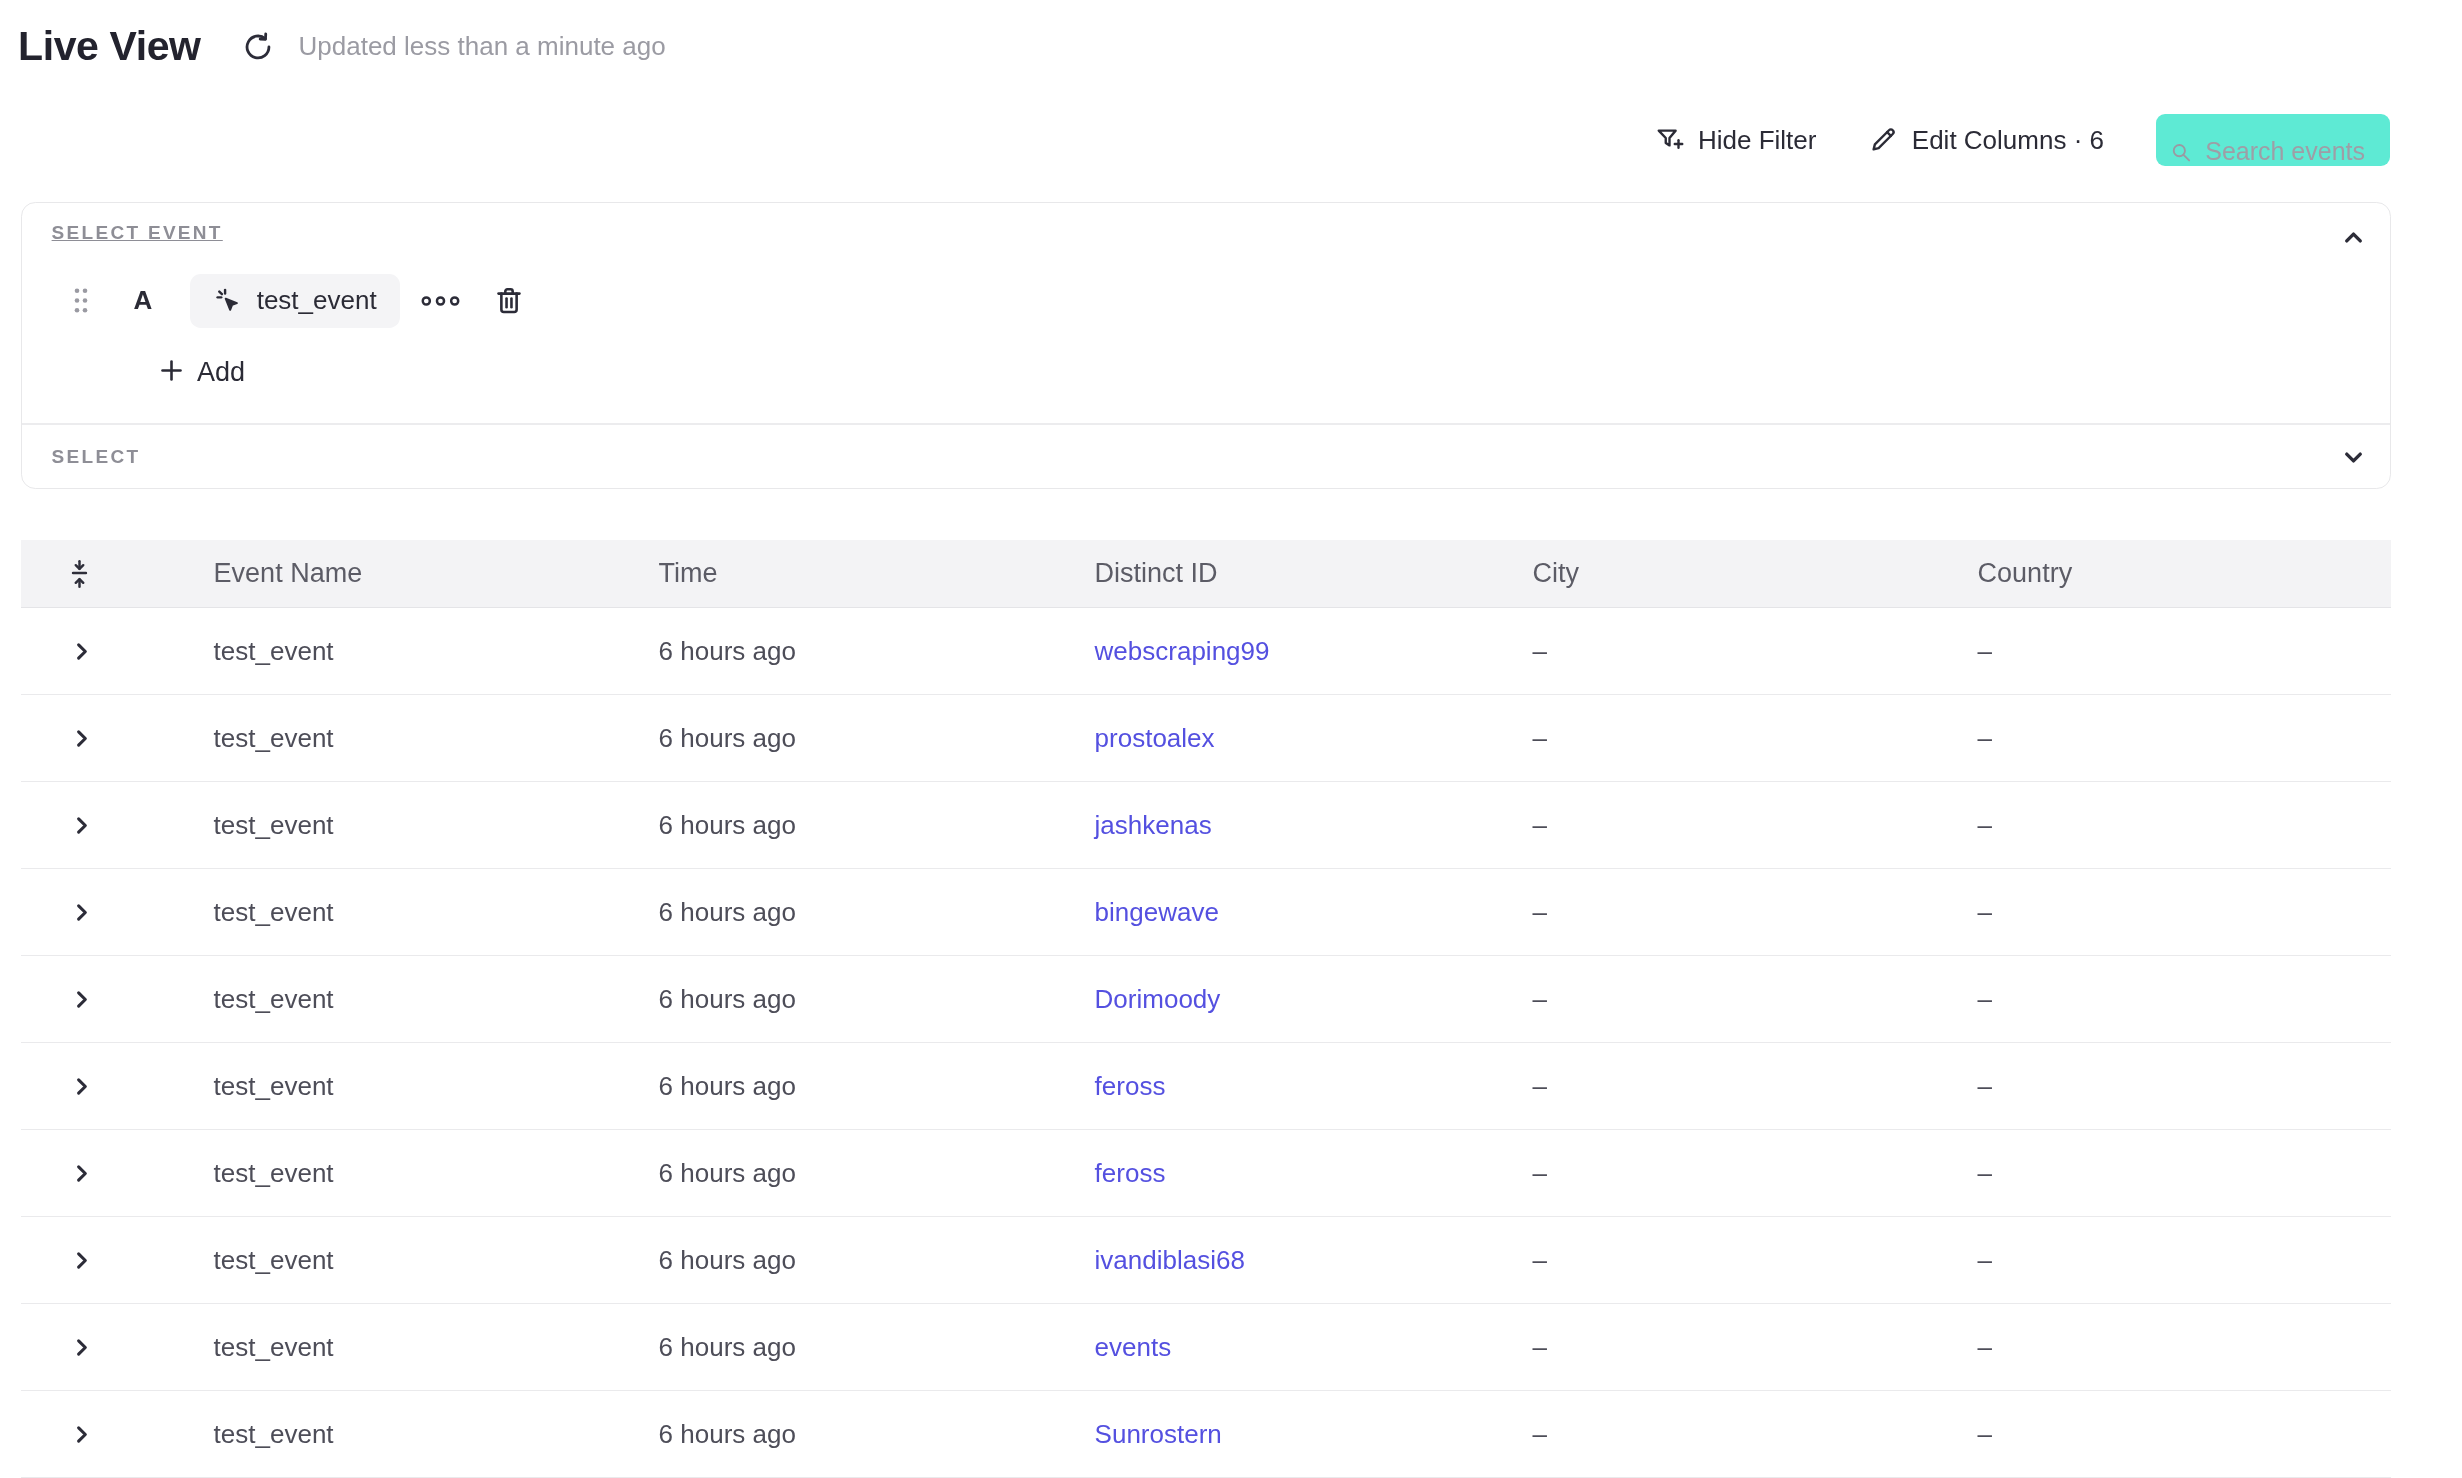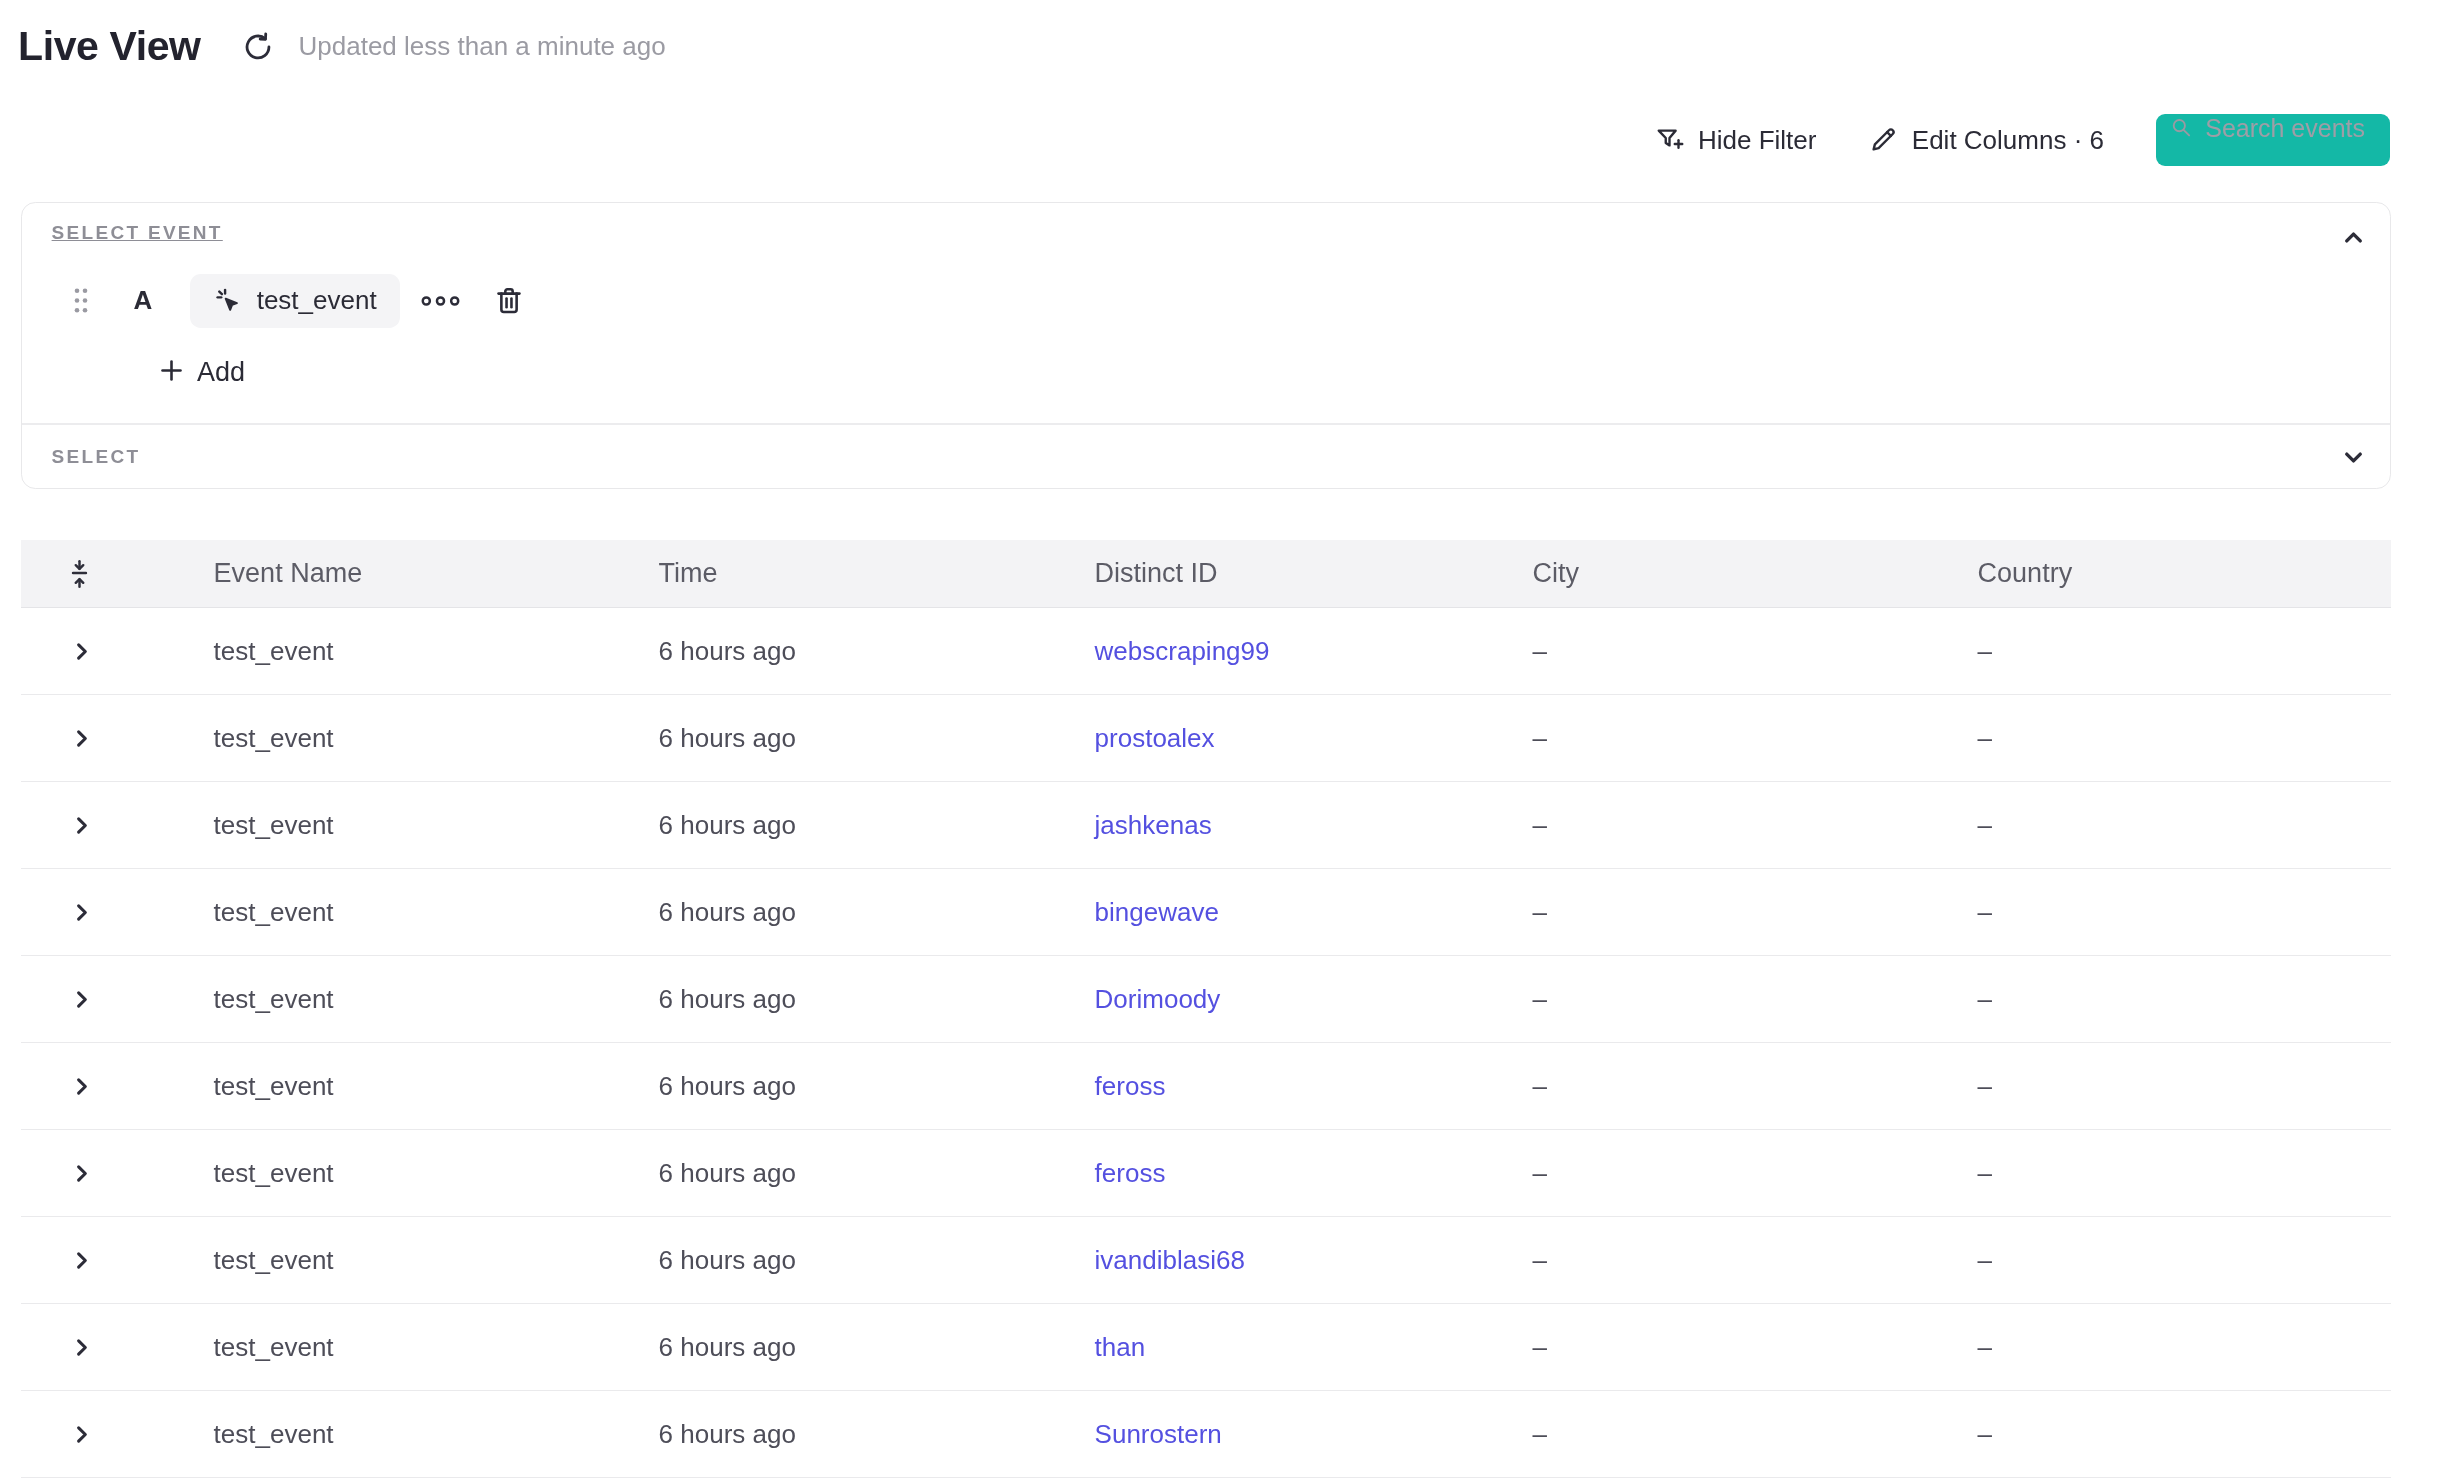--- a/index.html
+++ b/index.html
@@ -13,21 +13,21 @@
   .page-title { font-size:41px; font-weight:700; color:#23232e; letter-spacing:-0.4px; }
   .refresh-btn { margin-left:39px; width:36px; height:36px; border:none; background:transparent;
                  color:#2c2c38; cursor:pointer; display:flex; align-items:center; justify-content:center; }
   .updated-text { margin-left:23px; font-size:26px; color:#9b9ba3; }
 
   
   .toolbar { position:absolute; top:113px; right:72px; height:54px; display:flex; align-items:center; gap:52px; }
   .tool-btn { display:flex; align-items:center; gap:13.4px; border:none; background:transparent;
               font-family:inherit; font-size:26px; font-weight:500; color:#2b2b36; cursor:pointer; }
   .tool-btn svg { flex:0 0 auto; }
-  .search-box { display:flex; align-items:flex-start; width:234px; height:52px; background:#14b8a6;
+  .search-box { display:flex; align-items:flex-end; width:234px; height:52px; background:#5eead4;
                 border-radius:9px; padding:0 14.3px; }
   .search-box input { border:none; outline:none; background:transparent; width:100%;
                       font-family:inherit; font-size:25px; color:#4d4d58; margin-left:12.5px; }
   .search-box input::placeholder { color:#9e9ea6; }
 
   
   .card { position:absolute; left:20.6px; top:202px; width:2370px; height:287px;
           border:1.8px solid #e8e8ea; border-radius:14.3px; background:#fff; }
   .section-label { font-size:19px; font-weight:700; letter-spacing:2.3px; color:#8e8e96; }
   .select-label { position:absolute; left:30px; top:19px;text-decoration:underline; }
@@ -403,21 +403,21 @@
         <svg viewBox="0 0 24 24">
           <path d="M3.5 12.5 C6.5 9.5, 8.5 13.5, 12 10.5 S 17.5 12.5, 21 9.5" fill="none" stroke="#ffffff" stroke-width="2" stroke-linecap="round" opacity="0.95"></path>
           <circle cx="7.3" cy="8.7" r="1.35" fill="#2E2E3D"></circle>
           <circle cx="16.6" cy="9.6" r="1.35" fill="#2E2E3D"></circle>
           <path d="M9.3 15.2 Q11.8 17.8, 14.4 15.4" fill="none" stroke="#2E2E3D" stroke-width="1.8" stroke-linecap="round"></path>
         </svg>
       </span>
     </div>
     <div class="cell">test_event</div>
     <div class="cell">6 hours ago</div>
-    <div class="cell"><a class="id-link">than</a></div>
+    <div class="cell"><a class="id-link">events</a></div>
     <div class="cell">–</div>
     <div class="cell">–</div>
   </div>
 
   <div class="trow">
     <div class="chev-cell">
       <button class="row-chev">
         <svg width="23" height="23" viewBox="0 0 24 24" fill="none" stroke="currentColor" stroke-width="3.2" stroke-linecap="round" stroke-linejoin="round">
           <path d="M9 5l7 7-7 7"></path>
         </svg>

